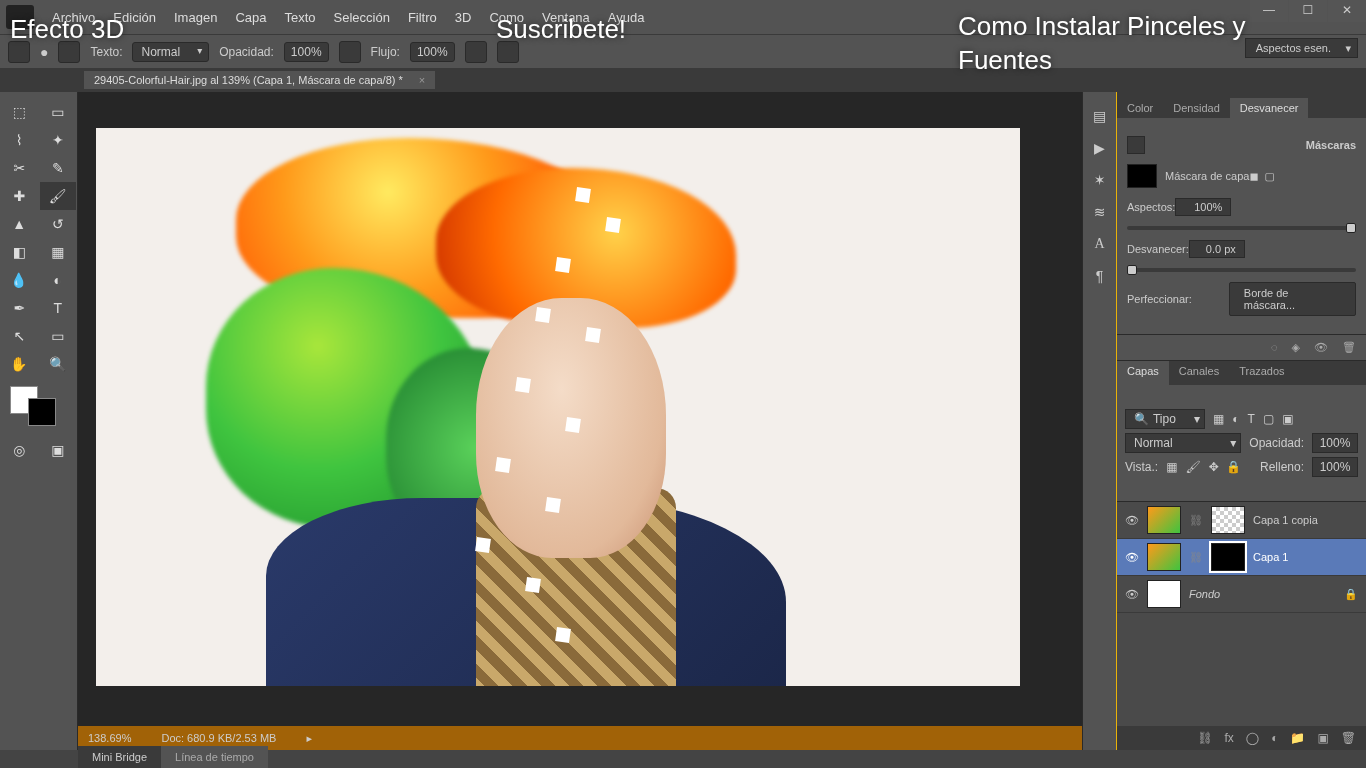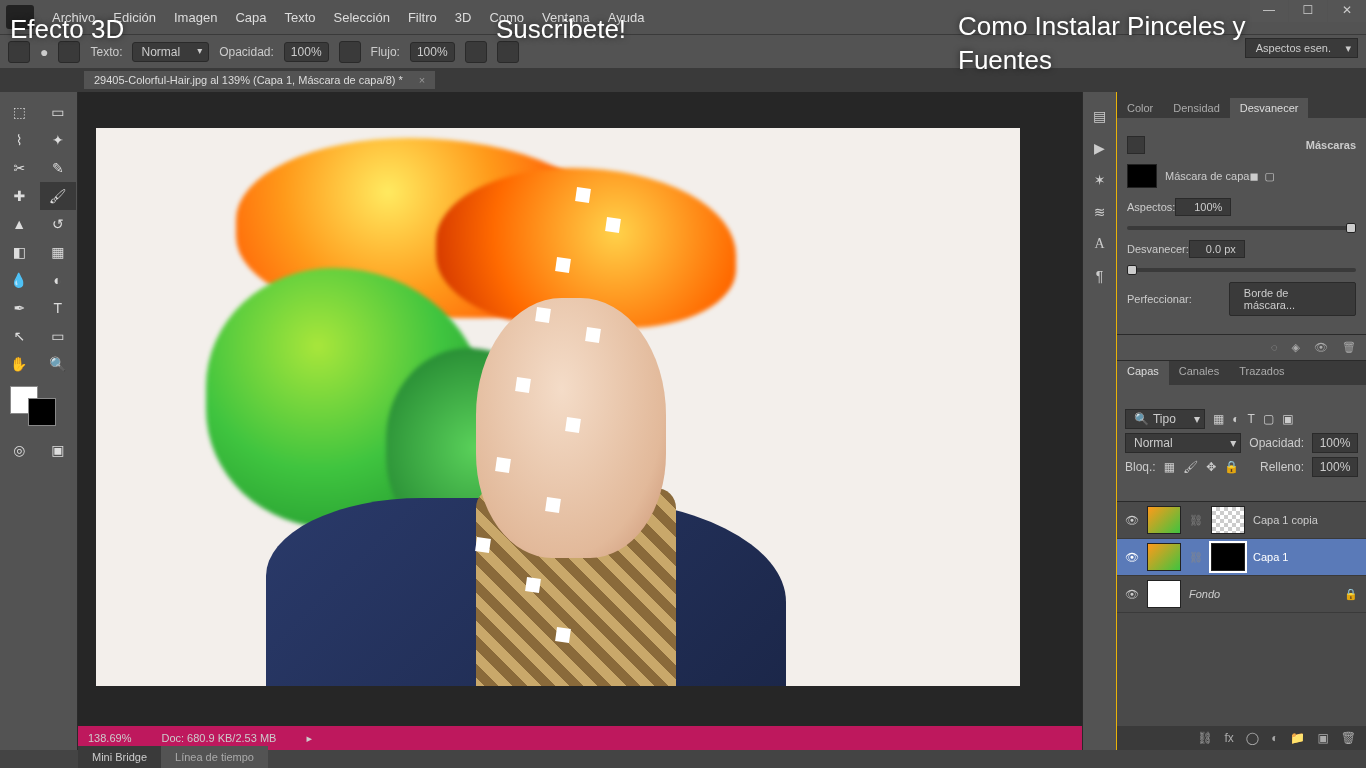--- a/index.html
+++ b/index.html
@@ -32,21 +32,21 @@
 .hair { position:absolute; left:80px; top:0; width:620px; height:400px; }
 .hair div { position:absolute; border-radius:50% 60% 40% 50%; filter:blur(2px); }
 .h1{width:380px;height:180px;left:60px;top:10px;background:radial-gradient(circle at 40% 30%,#ffea60,#ff9a1a 40%,#ff4d00 80%);}
 .h2{width:300px;height:160px;left:260px;top:40px;background:radial-gradient(circle at 60% 40%,#ffd24a,#ff6a00 60%,#c82a00);}
 .h3{width:280px;height:260px;left:30px;top:140px;background:radial-gradient(circle at 40% 30%,#a8e63b,#3fc43f 50%,#1a8a2a);}
 .h4{width:180px;height:200px;left:210px;top:220px;background:radial-gradient(circle,#5ad15a,#1a7a2a);}
 .face{position:absolute;left:380px;top:170px;width:190px;height:260px;background:radial-gradient(ellipse at 45% 35%,#f4dcc8,#e2b99a 70%,#c89070);border-radius:45% 45% 40% 40%;}
 .jacket{position:absolute;left:170px;top:370px;width:520px;height:260px;background:linear-gradient(135deg,#2a3a6a,#1a2546);border-radius:30% 40% 0 0;}
 .scarf{position:absolute;left:380px;top:360px;width:200px;height:260px;background:repeating-linear-gradient(45deg,#c9a86a,#c9a86a 10px,#8a6a3a 10px,#8a6a3a 20px);border-radius:20px;}
 .pix{position:absolute;width:14px;height:14px;background:#fff;transform:rotate(8deg);}
-.statusbar{position:absolute;bottom:0;left:0;right:0;height:24px;background:#be185d;display:flex;align-items:center;padding:0 10px;gap:30px;font-size:11px;color:#ccc;}
+.statusbar{position:absolute;bottom:0;left:0;right:0;height:24px;background:#a16207;display:flex;align-items:center;padding:0 10px;gap:30px;font-size:11px;color:#ccc;}
 .dockicons{width:34px;background:#535353;border-left:1px solid #2a2a2a;padding-top:8px;}
 .dockicons div{height:32px;text-align:center;line-height:32px;color:#ccc;font-size:14px;}
 .panels{width:250px;background:#535353;border-left:1px solid #eab308;display:flex;flex-direction:column;}
 .ptabs{height:26px;background:#3a3a3a;display:flex;align-items:flex-end;}
 .ptabs span{padding:4px 10px;font-size:11px;color:#aaa;}
 .ptabs span.act{background:#535353;color:#ddd;}
 .panelbody{padding:8px 10px;border-bottom:1px solid #2a2a2a;font-size:11px;color:#ccc;}
 .row{display:flex;justify-content:flex-start;align-items:center;margin:10px 0;}
 .valbox{background:#3a3a3a;border:1px solid #2a2a2a;padding:2px 8px;min-width:56px;text-align:right;}
 .slider{height:4px;background:#3a3a3a;border-radius:2px;position:relative;margin-bottom:8px;}
@@ -278,21 +278,21 @@
         <span>T</span>
         <span>▢</span>
         <span>▣</span>
       </div>
       <div class="line">
         <div class="dd2">Normal</div>
         <span>Opacidad:</span>
         <div class="small">100%</div>
       </div>
       <div class="line">
-        <span>Bloq.:</span>
+        <span>Vista.:</span>
         <span>▦</span>
         <span>🖌</span>
         <span>✥</span>
         <span>🔒</span>
         <span style="margin-left:auto">Relleno:</span>
         <div class="small">100%</div>
       </div>
     </div>
     <div class="layerlist">
       <div class="layer">

